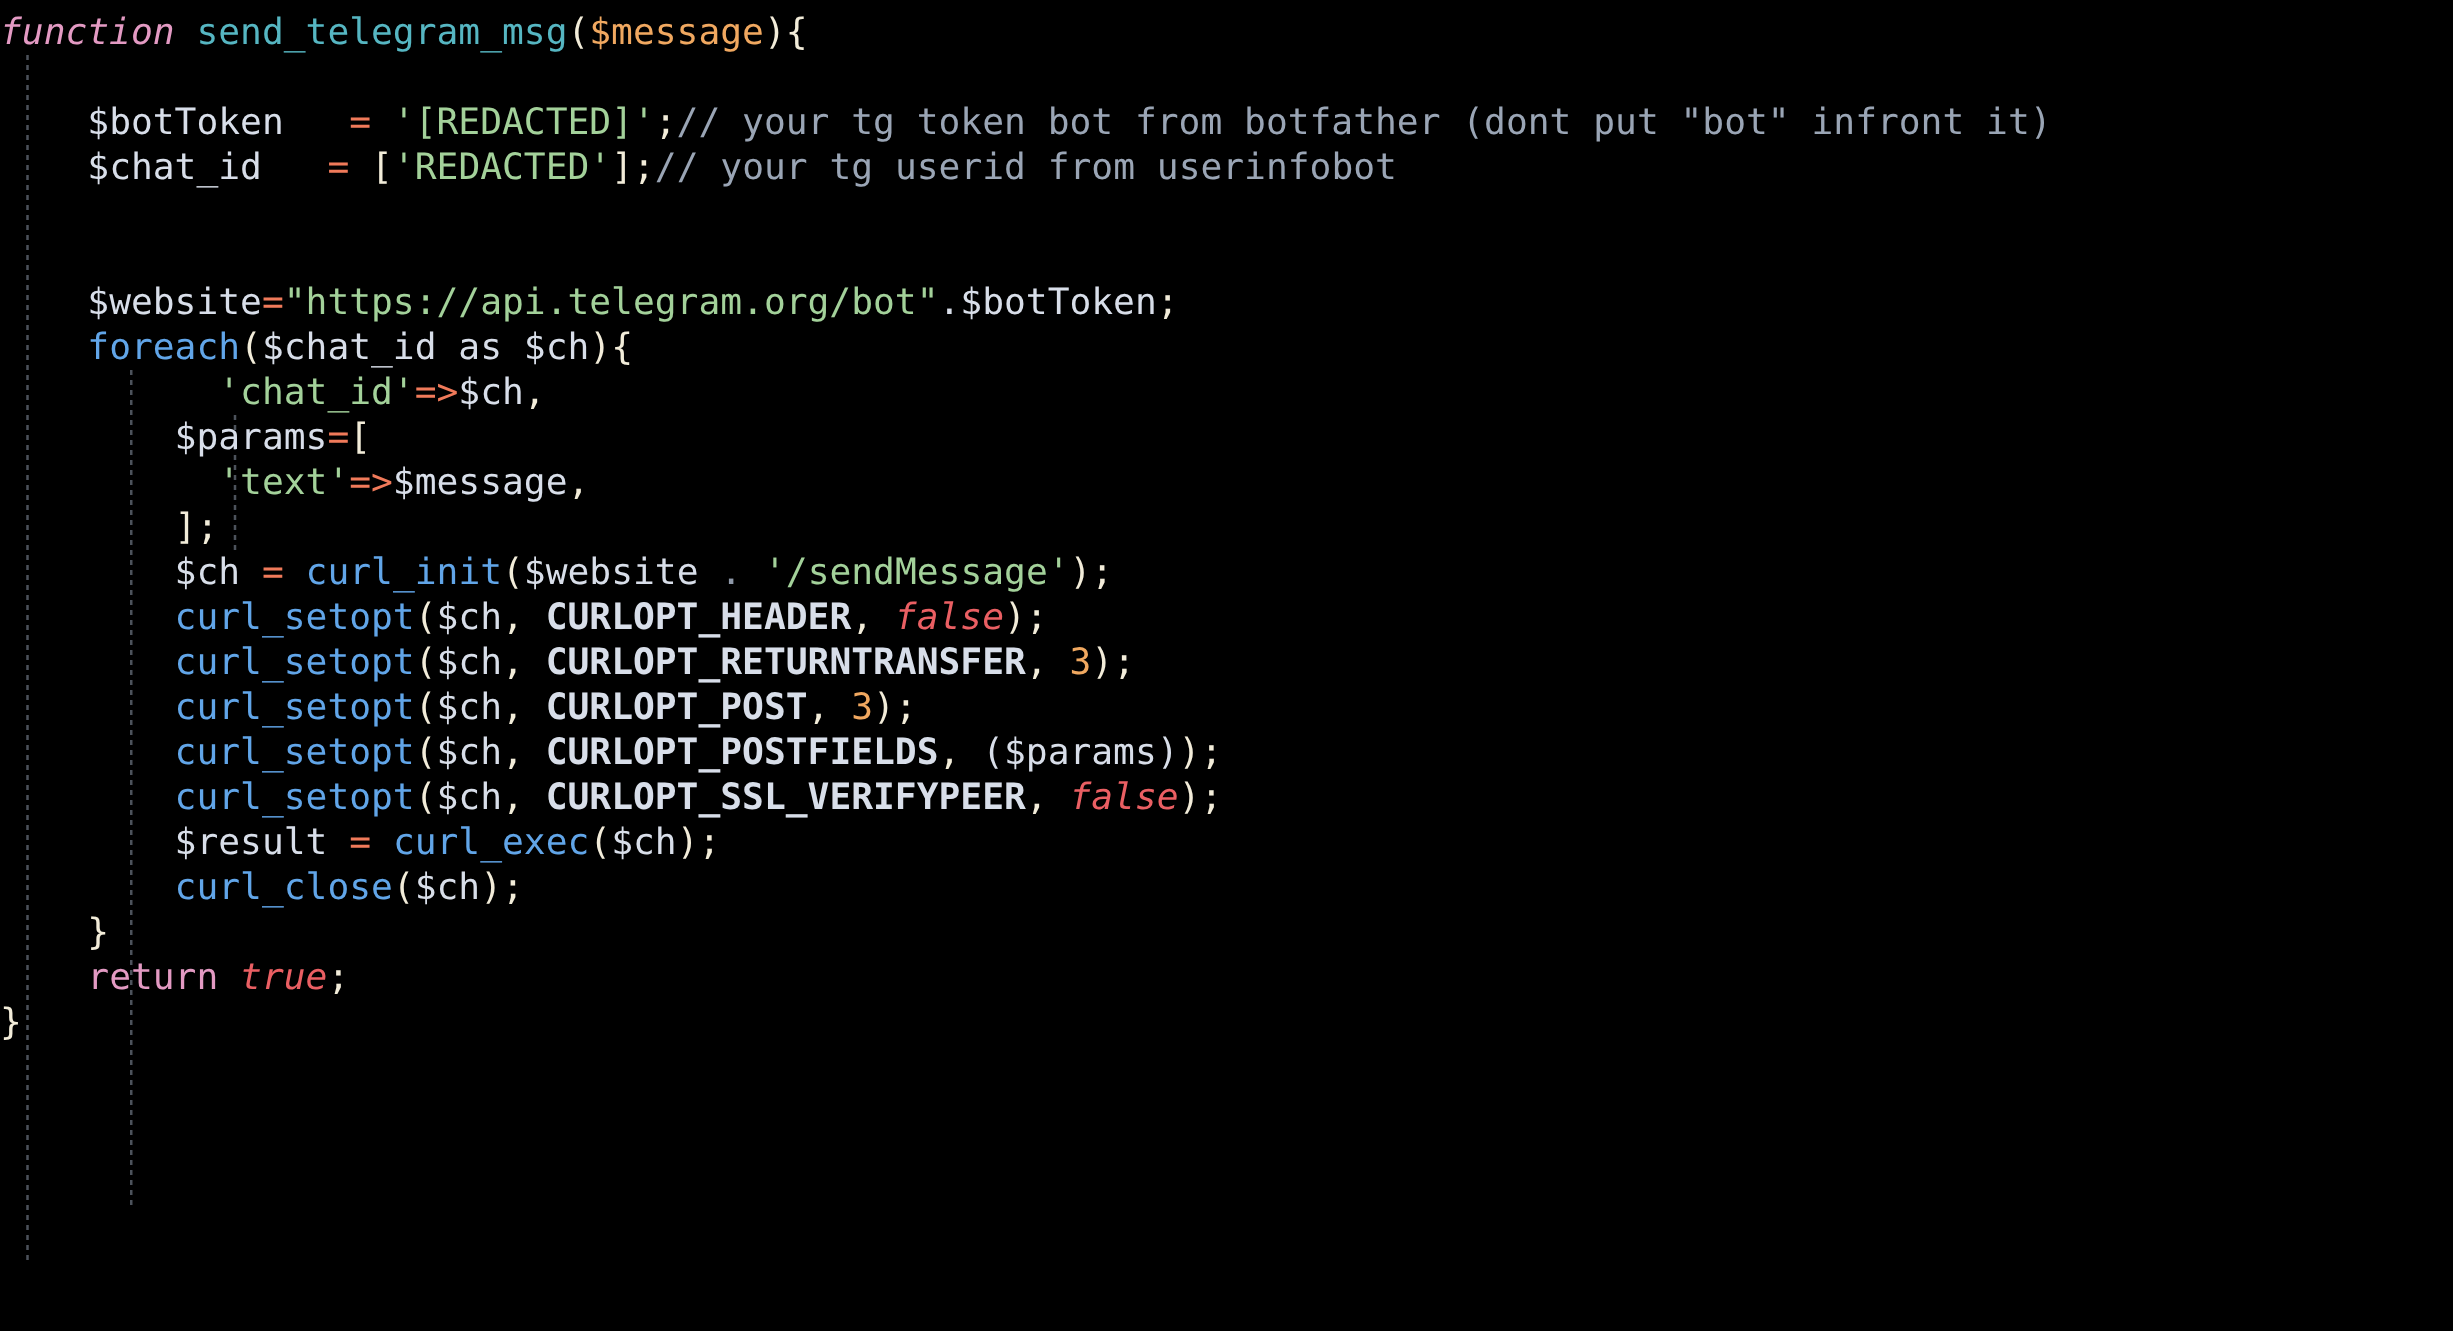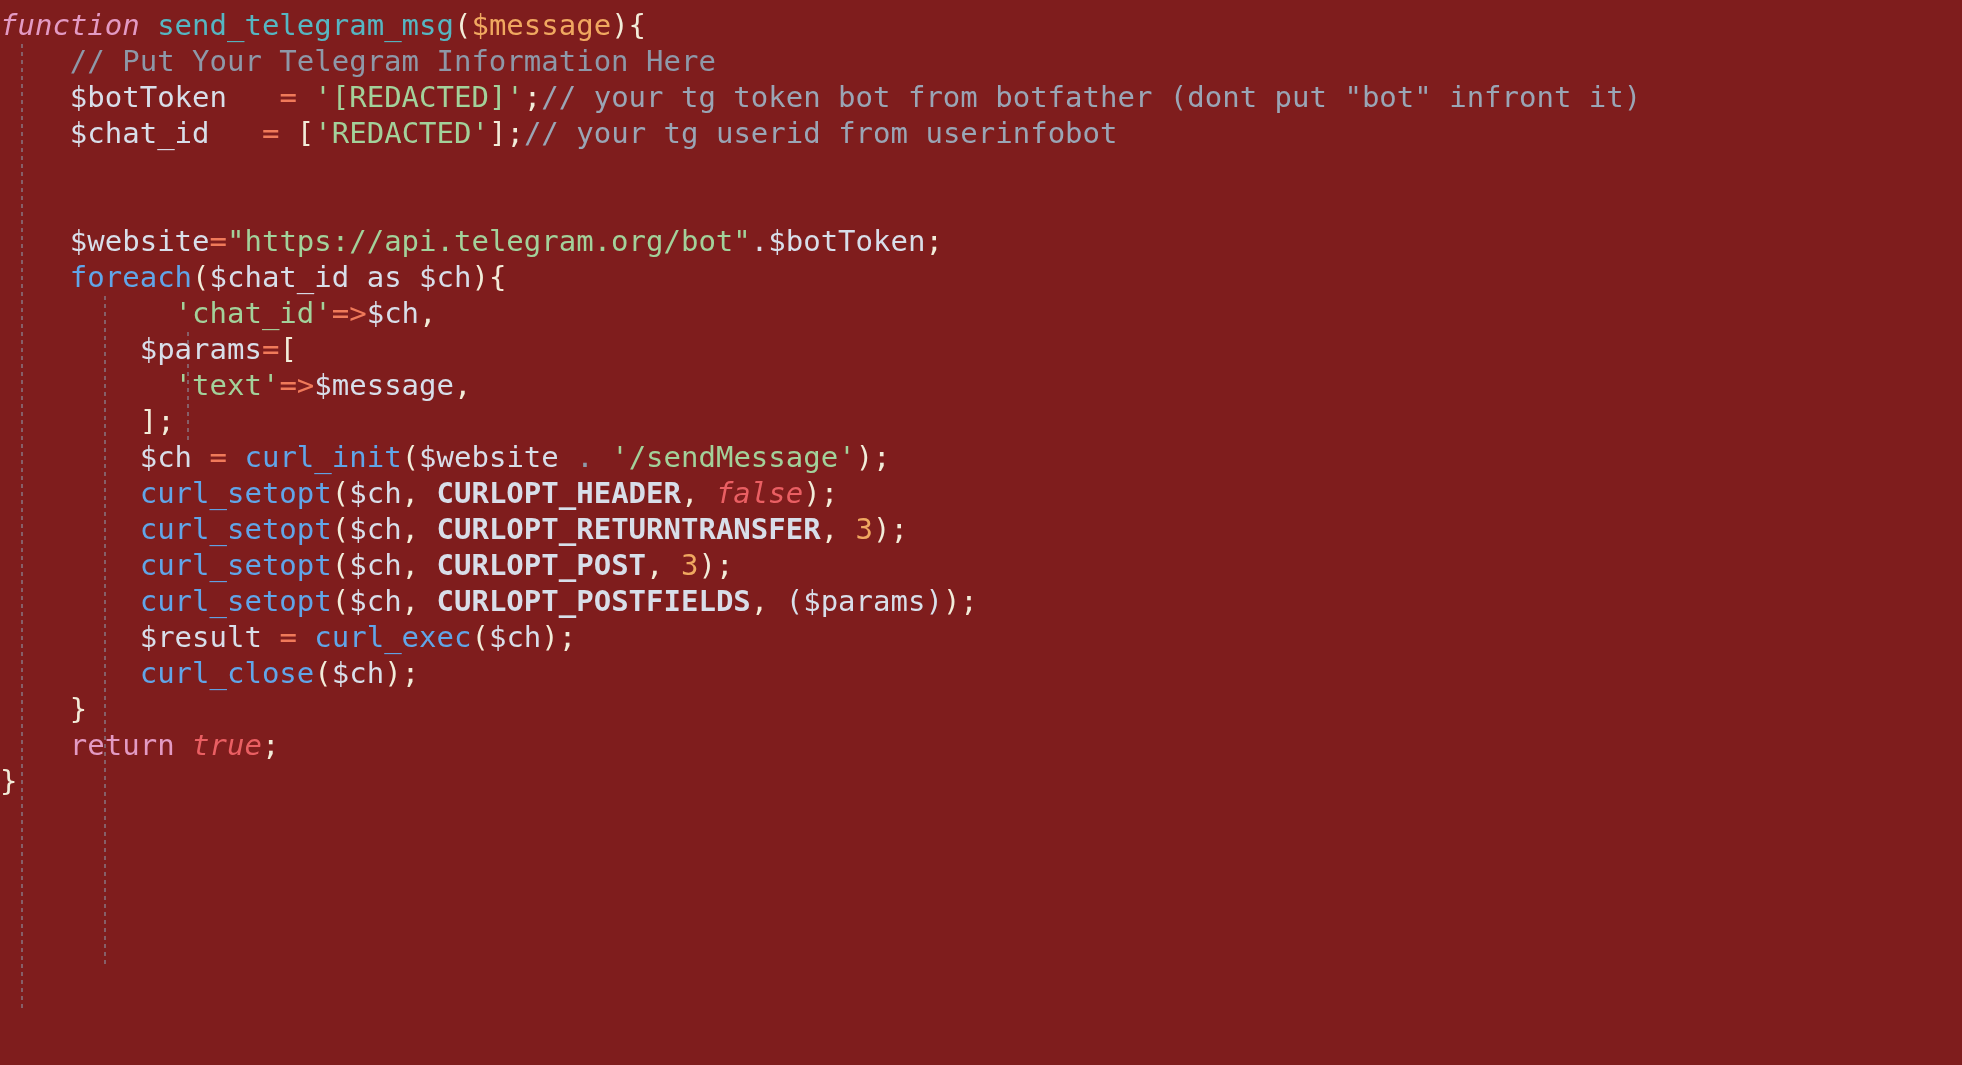--- a/index.html
+++ b/index.html
@@ -11,21 +11,21 @@
     width: 1962px;
     height: 1065px;
     overflow: hidden;
     font-family: "DejaVu Sans Mono", monospace;
   }
 
   #editor {
     position: relative;
     width: 1962px;
     height: 1065px;
-    background: #7f1d1d;
+    background: #000000;
     overflow: hidden;
   }
 
   
   .indent-guide {
     position: absolute;
     width: 2px;
     background-image: linear-gradient(
       to bottom,
       #8b95a6 0px, #8b95a6 4px,
@@ -79,21 +79,21 @@
 <div id="editor">
 
   <div class="indent-guide" style="left:21px; top:44px; height:965px;"></div>
   <div class="indent-guide" style="left:104px; top:296px; height:668px;"></div>
   <div class="indent-guide" style="left:187px; top:332px; height:108px;"></div>
 
   <div class="code-area">
 
     <div class="line"><span class="t-keyword">function</span><span class="t-plain"> </span><span class="t-fnname">send_telegram_msg</span><span class="t-paren">(</span><span class="t-varparam">$message</span><span class="t-paren">)</span><span class="t-punc">{</span></div>
 
-    <div class="line"><span class="t-plain">    </span><span class="t-comment">// Put Your Telegram Information Here</span></div>
+    <div class="line"><span class="t-plain">    </span></div>
 
     <div class="line"><span class="t-plain">    </span><span class="t-var">$botToken</span><span class="t-plain">  </span><span class="t-plain"> </span><span class="t-op">=</span><span class="t-plain"> </span><span class="t-string">'[REDACTED]'</span><span class="t-punc">;</span><span class="t-comment2">// your tg token bot from botfather (dont put "bot" infront it)</span></div>
 
     <div class="line"><span class="t-plain">    </span><span class="t-var">$chat_id</span><span class="t-plain">  </span><span class="t-plain"> </span><span class="t-op">=</span><span class="t-plain"> </span><span class="t-punc">[</span><span class="t-string">'REDACTED'</span><span class="t-punc">]</span><span class="t-punc">;</span><span class="t-comment2">// your tg userid from userinfobot</span></div>
 
     <div class="line"><span></span></div>
 
     <div class="line"><span></span></div>
 
     <div class="line"><span class="t-plain">    </span><span class="t-var">$website</span><span class="t-op">=</span><span class="t-string">"https://api.telegram.org/bot"</span><span class="t-plain">.</span><span class="t-var">$botToken</span><span class="t-punc">;</span></div>
@@ -111,20 +111,21 @@
     <div class="line"><span class="t-plain">        </span><span class="t-var">$ch</span><span class="t-plain"> </span><span class="t-op">=</span><span class="t-plain"> </span><span class="t-call">curl_init</span><span class="t-paren">(</span><span class="t-var">$website</span><span class="t-plain"> </span><span class="t-dot">.</span><span class="t-plain"> </span><span class="t-string">'/sendMessage'</span><span class="t-paren">)</span><span class="t-punc">;</span></div>
 
     <div class="line"><span class="t-plain">        </span><span class="t-call">curl_setopt</span><span class="t-paren">(</span><span class="t-var">$ch</span><span class="t-punc">, </span><span class="t-const">CURLOPT_HEADER</span><span class="t-punc">, </span><span class="t-bool">false</span><span class="t-paren">)</span><span class="t-punc">;</span></div>
 
     <div class="line"><span class="t-plain">        </span><span class="t-call">curl_setopt</span><span class="t-paren">(</span><span class="t-var">$ch</span><span class="t-punc">, </span><span class="t-const">CURLOPT_RETURNTRANSFER</span><span class="t-punc">, </span><span class="t-number">3</span><span class="t-paren">)</span><span class="t-punc">;</span></div>
 
     <div class="line"><span class="t-plain">        </span><span class="t-call">curl_setopt</span><span class="t-paren">(</span><span class="t-var">$ch</span><span class="t-punc">, </span><span class="t-const">CURLOPT_POST</span><span class="t-punc">, </span><span class="t-number">3</span><span class="t-paren">)</span><span class="t-punc">;</span></div>
 
     <div class="line"><span class="t-plain">        </span><span class="t-call">curl_setopt</span><span class="t-paren">(</span><span class="t-var">$ch</span><span class="t-punc">, </span><span class="t-const">CURLOPT_POSTFIELDS</span><span class="t-punc">, </span><span class="t-var">($params)</span><span class="t-paren">)</span><span class="t-punc">;</span></div>
 
+    <div class="line"><span class="t-plain">        </span><span class="t-call">curl_setopt</span><span class="t-paren">(</span><span class="t-var">$ch</span><span class="t-punc">, </span><span class="t-const">CURLOPT_SSL_VERIFYPEER</span><span class="t-punc">, </span><span class="t-bool">false</span><span class="t-paren">)</span><span class="t-punc">;</span></div>
 
     <div class="line"><span class="t-plain">        </span><span class="t-var">$result</span><span class="t-plain"> </span><span class="t-op">=</span><span class="t-plain"> </span><span class="t-call">curl_exec</span><span class="t-paren">(</span><span class="t-var">$ch</span><span class="t-paren">)</span><span class="t-punc">;</span></div>
 
     <div class="line"><span class="t-plain">        </span><span class="t-call">curl_close</span><span class="t-paren">(</span><span class="t-var">$ch</span><span class="t-paren">)</span><span class="t-punc">;</span></div>
 
     <div class="line"><span class="t-plain">    </span><span class="t-punc">}</span></div>
 
     <div class="line"><span class="t-plain">    </span><span class="t-return">return</span><span class="t-plain"> </span><span class="t-bool">true</span><span class="t-punc">;</span></div>
 
     <div class="line"><span class="t-punc">}</span></div>

